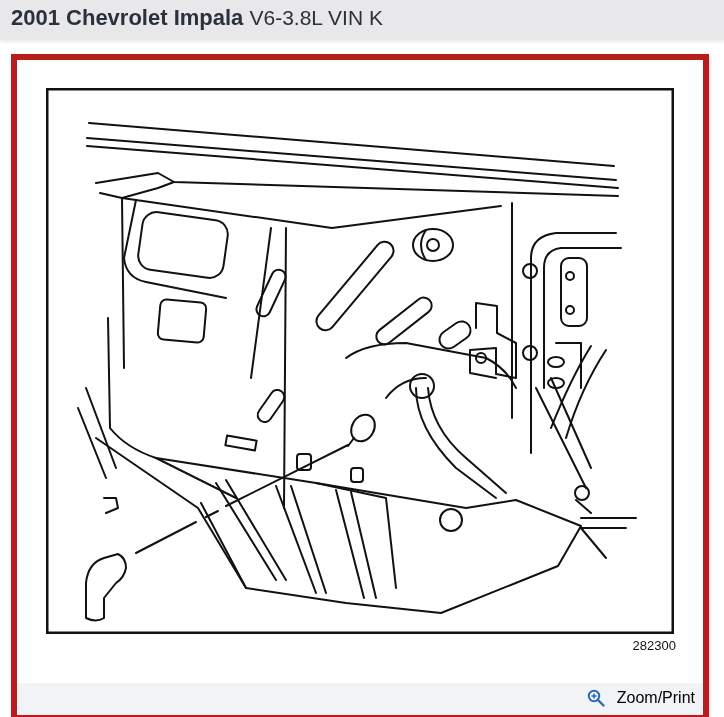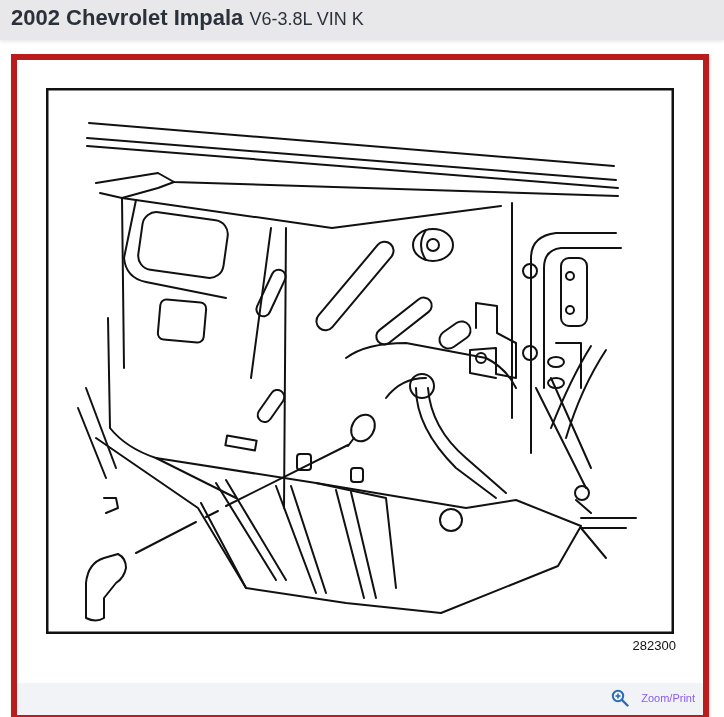--- a/index.html
+++ b/index.html
@@ -1,34 +1,34 @@
 <!DOCTYPE html>
 <html><head>
 <meta charset="utf-8">
 <style>
   html,body{margin:0;padding:0;}
   body{width:724px;height:717px;background:#ffffff;font-family:"Liberation Sans",sans-serif;position:relative;overflow:hidden;}
   .header{position:absolute;left:0;top:0;width:724px;height:40px;background:#e8e8ea;box-shadow:0 2px 3px rgba(0,0,0,0.08);}
   .title{position:absolute;left:11px;top:5px;font-size:22px;color:#2b313a;white-space:nowrap;}
   .title .make{font-weight:bold;}
-  .title .engine{font-weight:normal;font-size:18px;}
+  .title .engine{font-weight:normal;font-size:21px;}
   .card{position:absolute;left:11px;top:54px;width:686px;height:655px;background:#fff;border:6px solid #b91c1c;box-shadow:1px 2px 3px rgba(0,0,0,0.18);}
   .figure{position:absolute;left:29px;top:28px;width:628px;height:546px;}
   .fignum{position:absolute;right:27px;top:578px;font-size:13px;color:#111;}
   .footer{position:absolute;left:0;bottom:0;width:686px;height:32px;background:#f2f3f7;}
-  .zoom-link{position:absolute;right:8px;top:6px;font-size:11px;color:#8b5cf6;cursor:pointer;display:flex;align-items:center;gap:12px;}
+  .zoom-link{position:absolute;right:8px;top:6px;font-size:16px;color:#000000;cursor:pointer;display:flex;align-items:center;gap:12px;}
   .zoom-link svg{width:18px;height:18px;}
   svg.drawing path, svg.drawing line, svg.drawing rect, svg.drawing ellipse, svg.drawing circle, svg.drawing polyline{fill:none;stroke:#111;stroke-width:2;stroke-linecap:round;stroke-linejoin:round;}
 </style>
 </head>
 <body>
 
 <div class="header">
   <div class="title">
-    <span class="make">2002 Chevrolet Impala</span>
+    <span class="make">2001 Chevrolet Impala</span>
     <span class="engine">V6-3.8L VIN K</span>
   </div>
 </div>
 
 <div class="card">
   <div class="figure">
     <svg class="drawing" width="628" height="546" viewBox="0 0 628 546">
 
       <rect x="1" y="1" width="626" height="544" style="stroke-width:3"></rect>
 

